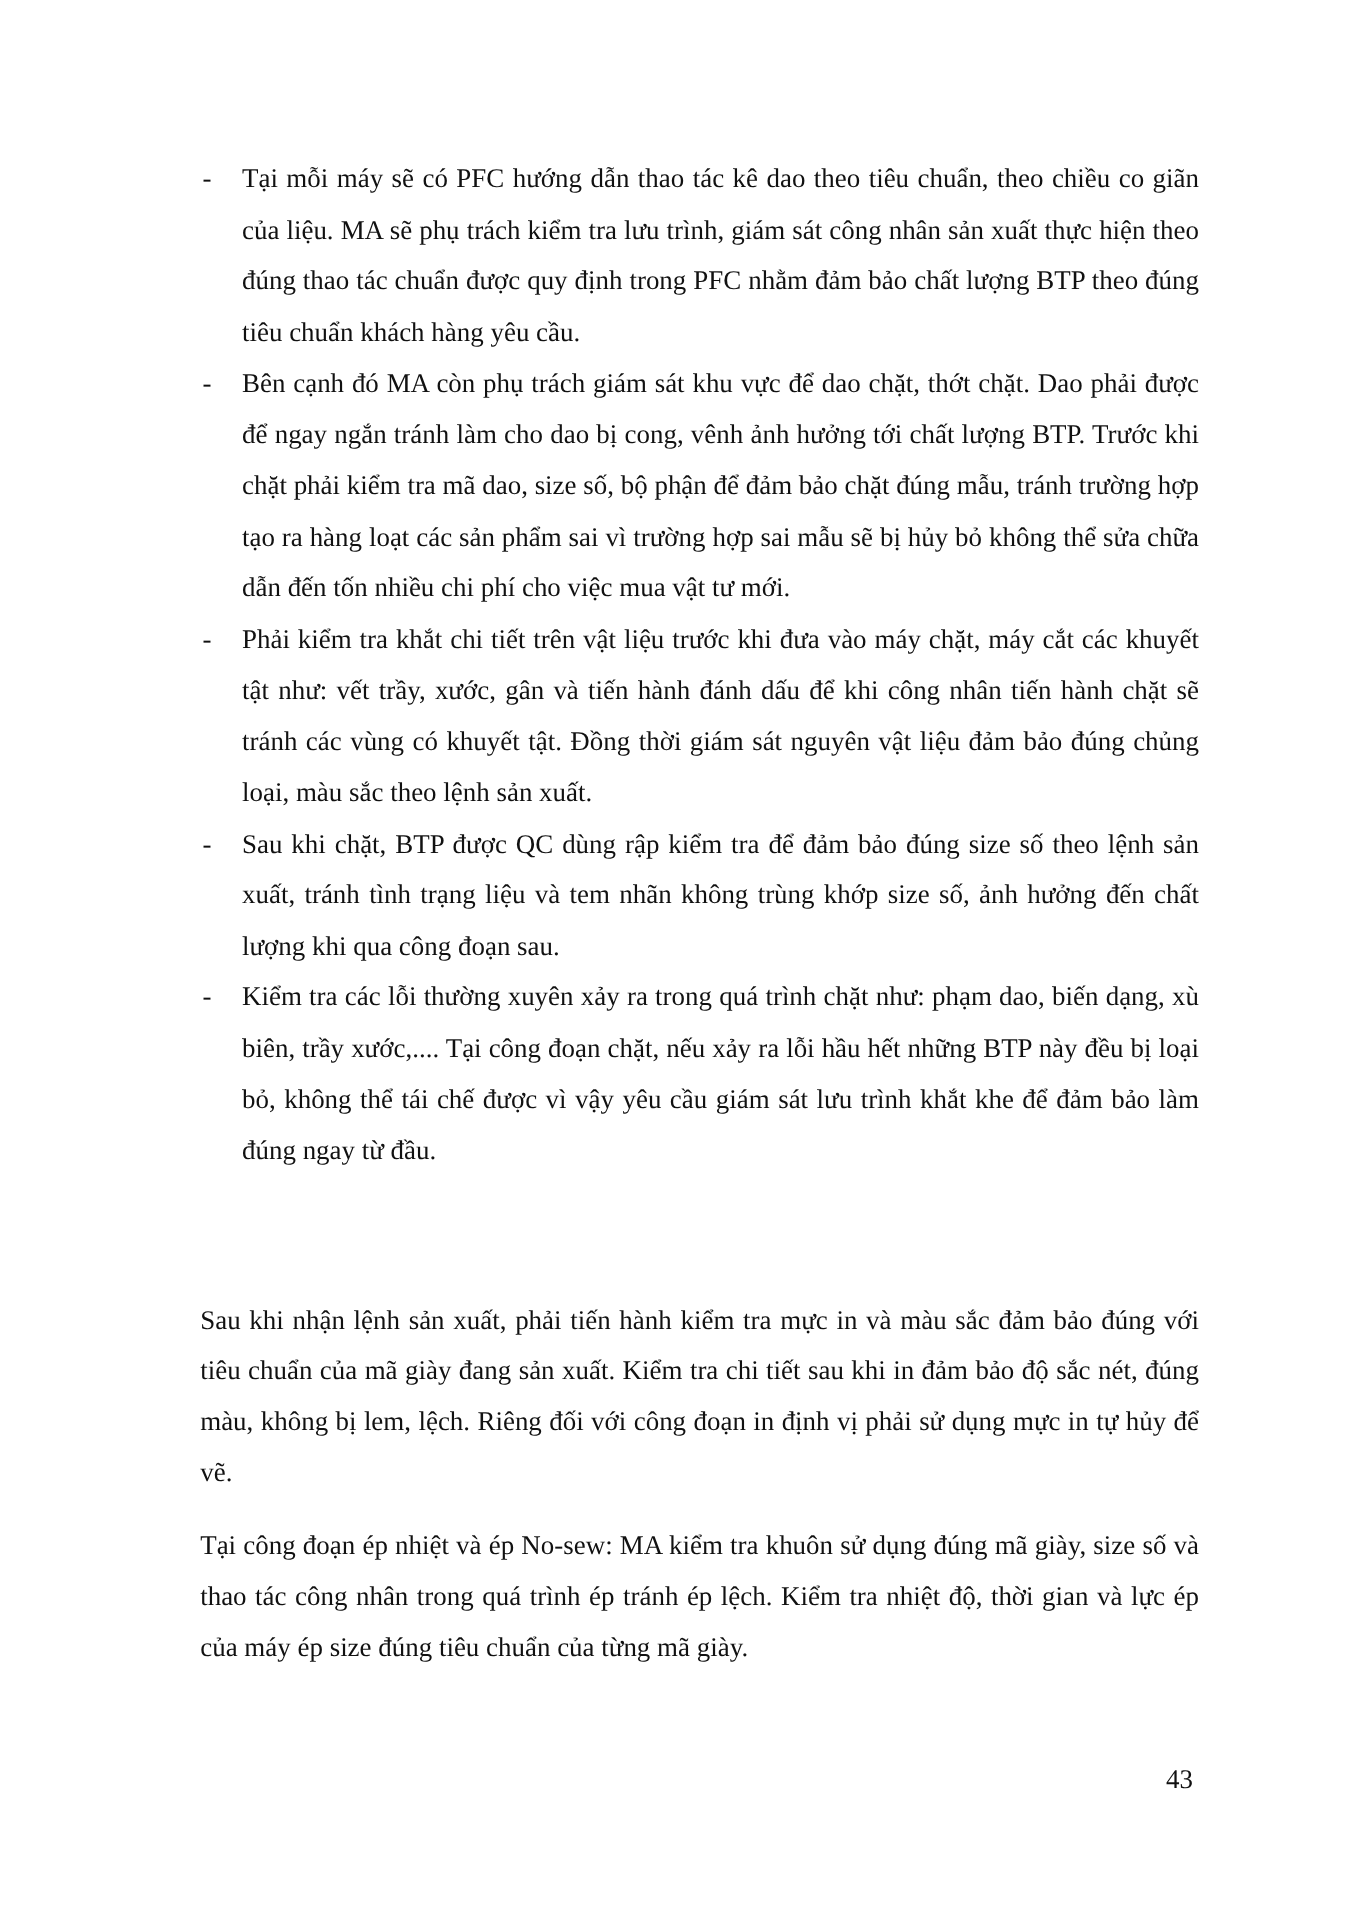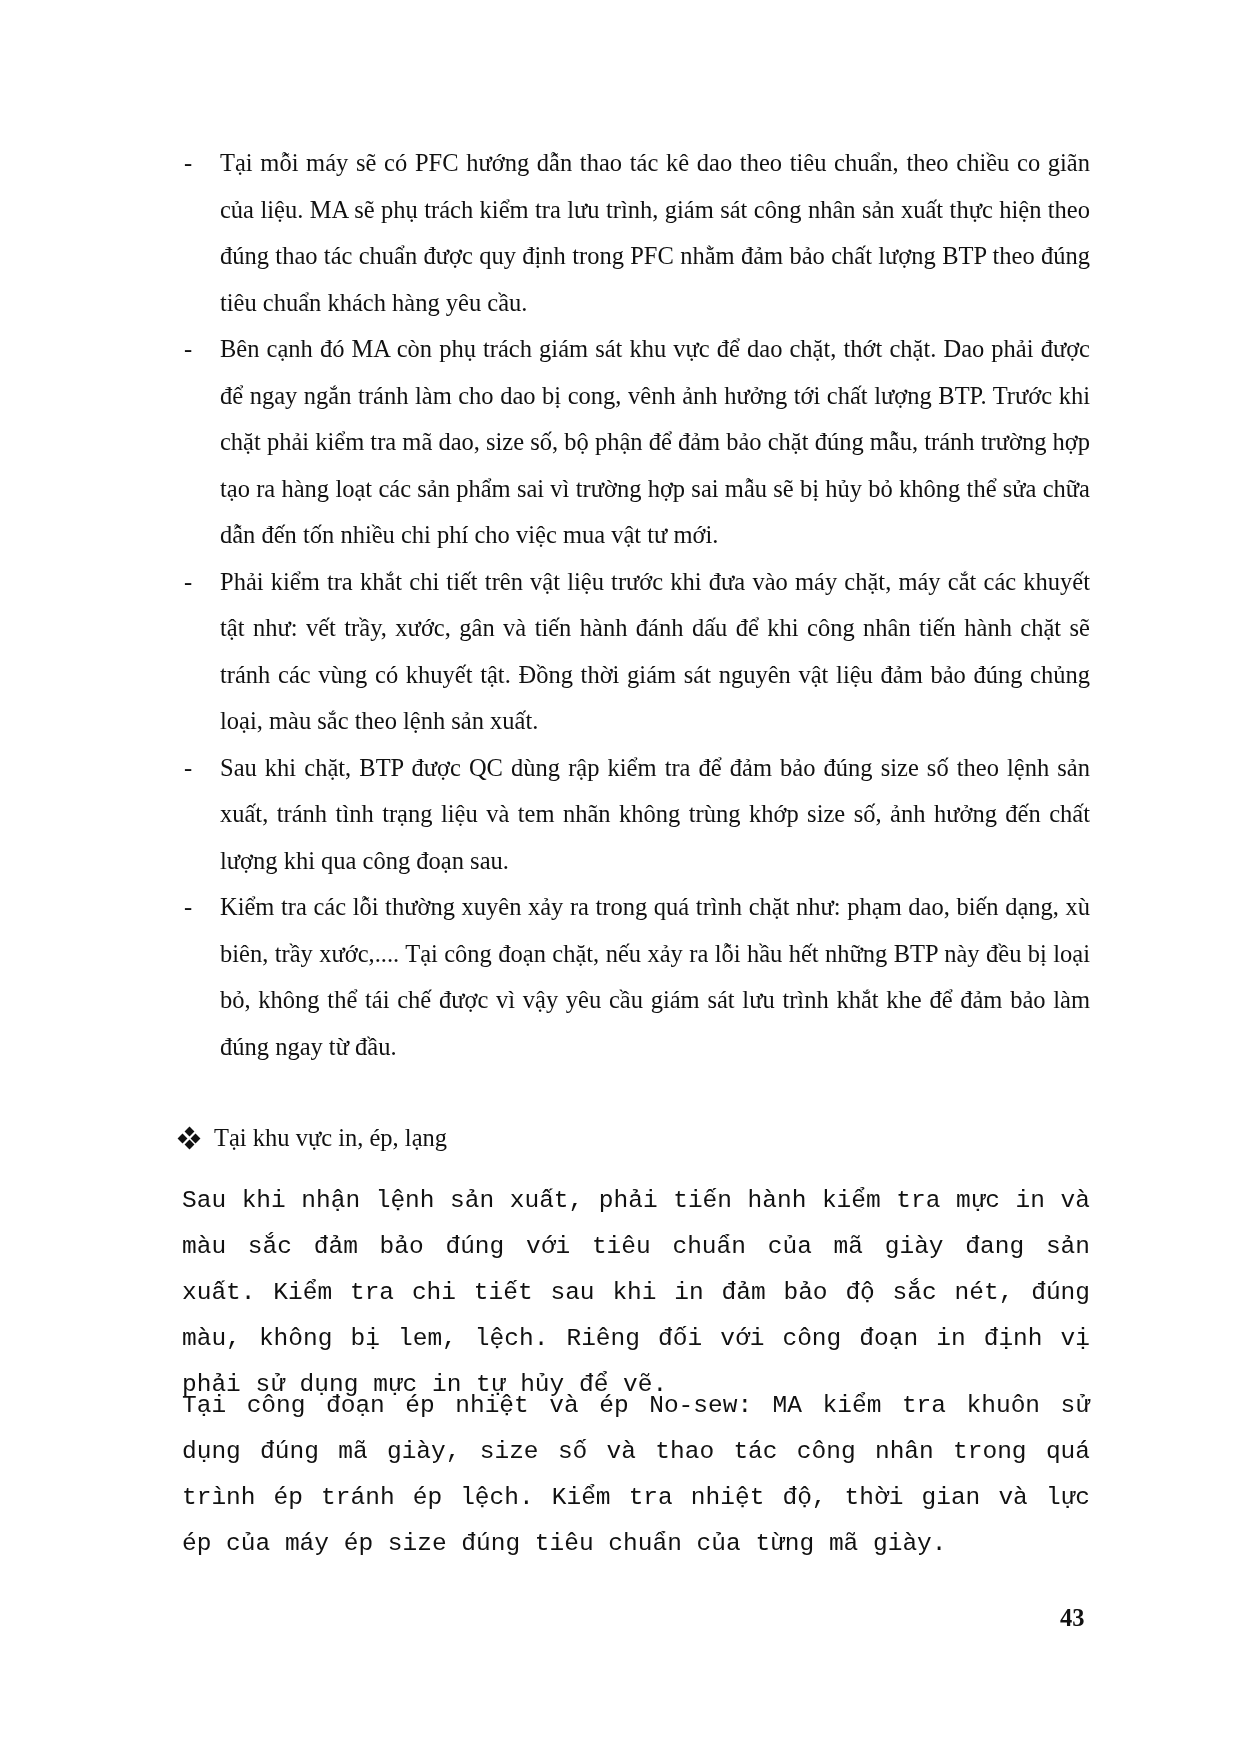--- a/index.html
+++ b/index.html
@@ -72,31 +72,29 @@
     .diamond-icon .d3 { left: 14px; top: 7.5px; }
     .diamond-icon .d4 { left: 7.5px; top: 14px; }
     .para {
       position: absolute;
       left: 182px;
       width: 908px;
       font-size: 24.5px;
       line-height: 46px;
       text-align: justify;
       margin: 0;
-      font-family: Liberation Mono, monospace;
     }
     .para-1 { top: 1178px; }
     .para-2 { top: 1383px; }
     .page-number {
       position: absolute;
       left: 1060px;
       top: 1603px;
       font-size: 24.5px;
       line-height: 30px;
-      font-weight: bold;
     }
   </style>
 </head>
 <body>
 
 <div class="page">
 
   <ul class="dash-list">
     <li class="dash-item">
       <span class="dash-marker">-</span>
@@ -113,28 +111,19 @@
     <li class="dash-item">
       <span class="dash-marker">-</span>
       <span>Sau khi chặt, BTP được QC dùng rập kiểm tra để đảm bảo đúng size số theo lệnh sản xuất, tránh tình trạng liệu và tem nhãn không trùng khớp size số, ảnh hưởng đến chất lượng khi qua công đoạn sau.</span>
     </li>
     <li class="dash-item">
       <span class="dash-marker">-</span>
       <span>Kiểm tra các lỗi thường xuyên xảy ra trong quá trình chặt như: phạm dao, biến dạng, xù biên, trầy xước,....  Tại công đoạn chặt, nếu xảy ra lỗi hầu hết những BTP này đều bị loại bỏ, không thể tái chế được vì vậy yêu cầu giám sát lưu trình khắt khe để đảm bảo làm đúng ngay từ đầu.</span>
     </li>
   </ul>
 
-  <div class="section-heading">
-    <span class="diamond-icon">
-      <span class="d1"></span>
-        <span class="d2"></span>
-        <span class="d3"></span>
-        <span class="d4"></span>
-    </span>
-    <span>Tại khu vực in, ép, lạng</span>
-  </div>
 
   <p class="para para-1">Sau khi nhận lệnh sản xuất, phải tiến hành kiểm tra mực in và màu sắc đảm bảo đúng với tiêu chuẩn của mã giày đang sản xuất. Kiểm tra chi tiết sau khi in đảm bảo độ sắc nét, đúng màu, không bị lem, lệch. Riêng đối với công đoạn in định vị phải sử dụng mực in tự hủy để vẽ.</p>
   <p class="para para-2">Tại công đoạn ép nhiệt và ép No-sew: MA kiểm tra khuôn sử dụng đúng mã giày, size số và thao tác công nhân trong quá trình ép tránh ép lệch. Kiểm tra nhiệt độ, thời gian và lực ép của máy ép size đúng tiêu chuẩn của từng mã giày.</p>
 
   <div class="page-number">43</div>
 
 </div>
 
 </body></html>

